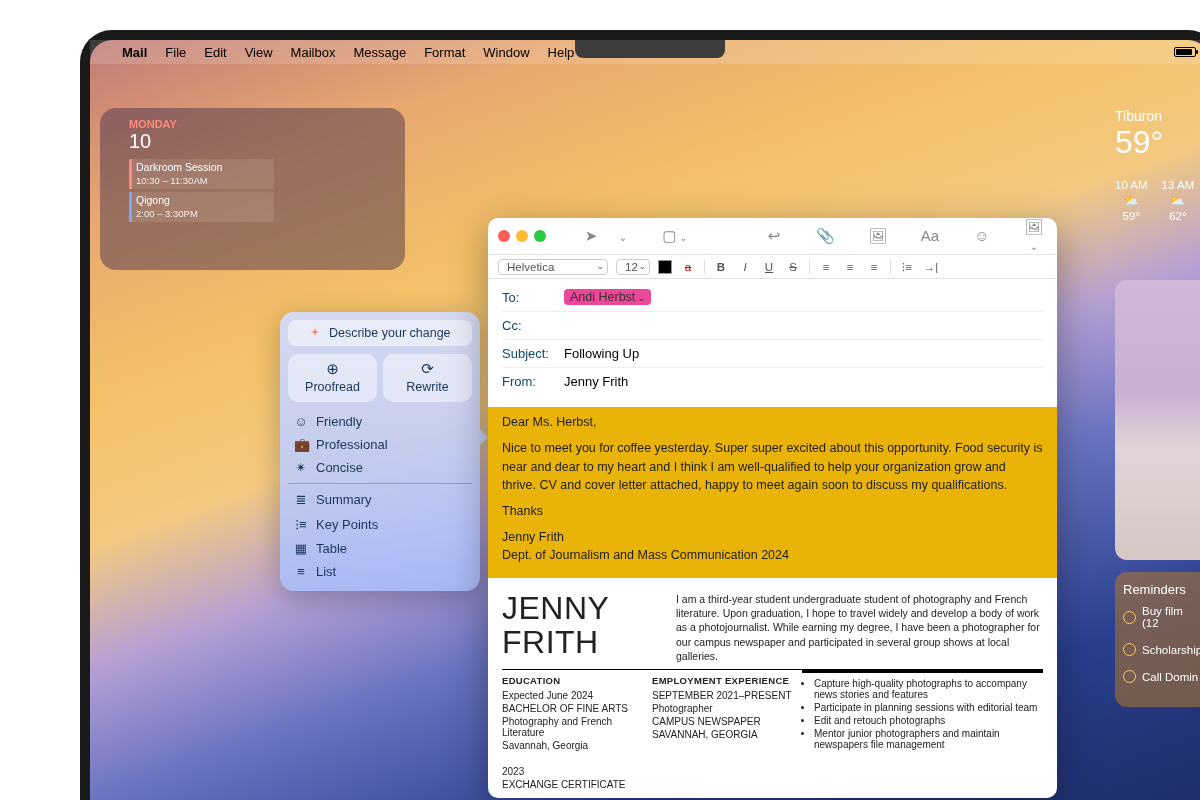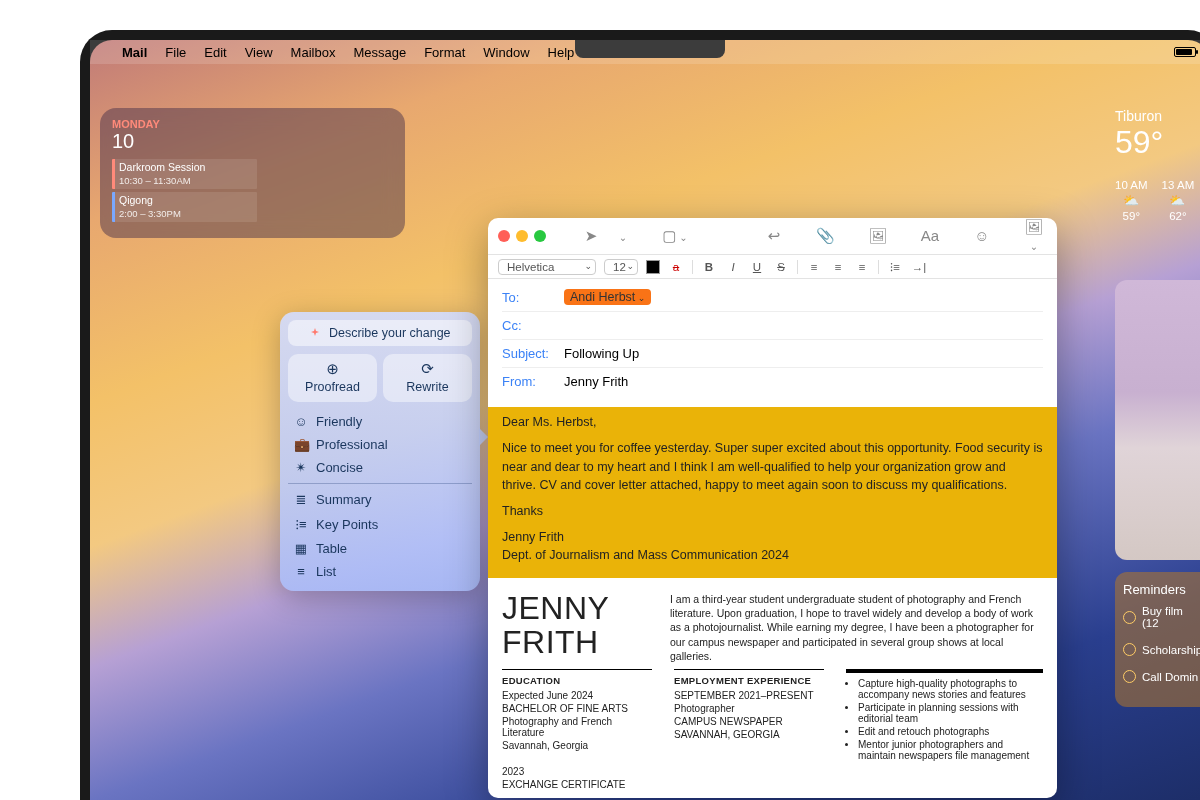--- a/index.html
+++ b/index.html
@@ -19,21 +19,21 @@
 
 .menubar { position: absolute; top: 0; left: 0; right: 0; height: 24px; display: flex; align-items: center; gap: 18px; padding: 0 14px; font-size: 13px; color: #000; background: rgba(255,255,255,.15); }
 .apple-logo { font-size: 15px; }
 .menubar .m { cursor: default; }
 .menubar .bold { font-weight: 600; }
 .battery { margin-left: auto; width: 22px; height: 10px; border: 1px solid #000; border-radius: 2px; position: relative; }
 .battery::after { content:""; position:absolute; right:-3px; top:2px; width:2px; height:4px; background:#000; border-radius:1px; }
 .battery i { display:block; margin:1px; height:6px; width:16px; background:#000; border-radius:1px; }
 
 
-.cal-widget { position:absolute; top:68px; left:10px; width:305px; height:130px; background:rgba(60,40,70,.45); border-radius:16px; color:#fff; padding:10px 12px; display:flex; font-size:11px; backdrop-filter:blur(10px); }
+.cal-widget { position:absolute; top:68px; left:10px; width:305px; height:162px; background:rgba(60,40,70,.45); border-radius:16px; color:#fff; padding:10px 29px; display:flex; font-size:11px; backdrop-filter:blur(10px); }
 .cal-left { width:145px; }
 .cal-day { color:#ff8a7a; font-size:11px; font-weight:600; }
 .cal-date { font-size:20px; font-weight:400; margin-bottom:6px; }
 .evt { font-size:10.5px; line-height:1.3; border-left:3px solid; padding:2px 4px; margin-bottom:3px; background:rgba(255,255,255,.1); border-radius:1px; }
 .evt .t { opacity:.85; font-size:9.5px; }
 .e0 { border-color:#ff8a7a; }
 .e1 { border-color:#7aa8ff; }
 .cal-right { flex:1; }
 .cal-right .row { margin-bottom:4px; font-size:10.5px; }
 .cal-right .hdr { color:#ff8a7a; font-weight:600; margin-top:4px; }
@@ -80,32 +80,32 @@
 
 .fmt { height:28px; border-bottom:1px solid #e3e3e3; display:flex; align-items:center; padding:0 10px; gap:8px; font-size:11.5px; color:#555; }
 .fmt .sel { background:#fff; border:1px solid #ccc; border-radius:4px; padding:1px 14px 1px 8px; position:relative; }
 .fmt .sel::after { content:"⌄"; position:absolute; right:3px; top:1px; font-size:9px; }
 .fmt .sw { width:14px; height:14px; background:#000; border:1px solid #999; }
 .fmt .fb { width:16px; text-align:center; }
 .fmt .div { width:1px; height:14px; background:#ddd; }
 
 .hdrs { padding:4px 14px; font-size:13px; }
 .hdrs .row { display:flex; align-items:center; border-bottom:1px solid #eee; padding:6px 0; gap:8px; }
-.hdrs .lab { color:#3b82f6; width:54px; }
-.hdrs .chip { background:#f97316; border-radius:4px; padding:1px 6px; color:#333; font-size:12.5px; }
+.hdrs .lab { color:#0c4a6e; width:54px; }
+.hdrs .chip { background:#ec4899; border-radius:4px; padding:1px 6px; color:#333; font-size:12.5px; }
 .hdrs .chip::after { content:" ⌄"; font-size:9px; }
 
 .body { padding:8px 0 0; font-size:12.5px; color:#222; }
 .body .sel-block { background:#eab308; padding:6px 14px; line-height:1.45; }
 .body .sel-block p { margin-bottom:8px; }
 
-.cv { display:flex; padding:14px 14px 0; gap:18px; font-size:10.5px; }
+.cv { display:flex; padding:14px 14px 0; gap:24px; font-size:10.5px; }
 .cv-name { font-family:"Times New Roman",serif; font-size:32px; font-weight:400; letter-spacing:.5px; line-height:1.05; }
 .cv-desc { font-size:10.5px; line-height:1.35; }
-.cv-cols { display:flex; padding:6px 14px; gap:22px; font-size:10px; }
+.cv-cols { display:flex; padding:6px 14px; font-size:10px; }
 .cv-col { flex:1; border-top:1px solid #000; padding-top:5px; }
 .cv-col h5 { font-size:9.5px; font-weight:700; letter-spacing:.3px; margin-bottom:4px; }
 .cv-col p { margin-bottom:2px; }
 .cv-col ul { padding-left:12px; }
 .cv-col li { margin-bottom:2px; }
 </style>
 </head>
 <body>
 
 <div class="device">
@@ -239,21 +239,21 @@
       <span class="ic">🖼</span>
       <span style="width:14px"></span>
       <span class="ic">Aa</span>
       <span style="width:14px"></span>
       <span class="ic">☺</span>
       <span style="width:14px"></span>
       <span class="ic drop">🖼</span>
     </div>
 
     <div class="fmt">
-      <span class="sel" style="width:98px">Helvetica</span>
+      <span class="sel" style="width:110px">Helvetica</span>
       <span class="sel" style="width:34px">12</span>
       <span class="sw"></span>
       <span class="fb" style="text-decoration:line-through;color:#c00">a</span>
       <span class="div"></span>
       <span class="fb" style="font-weight:700">B</span>
       <span class="fb" style="font-style:italic">I</span>
       <span class="fb" style="text-decoration:underline">U</span>
       <span class="fb" style="text-decoration:line-through">S</span>
       <span class="div"></span>
       <span class="fb">≡</span>

